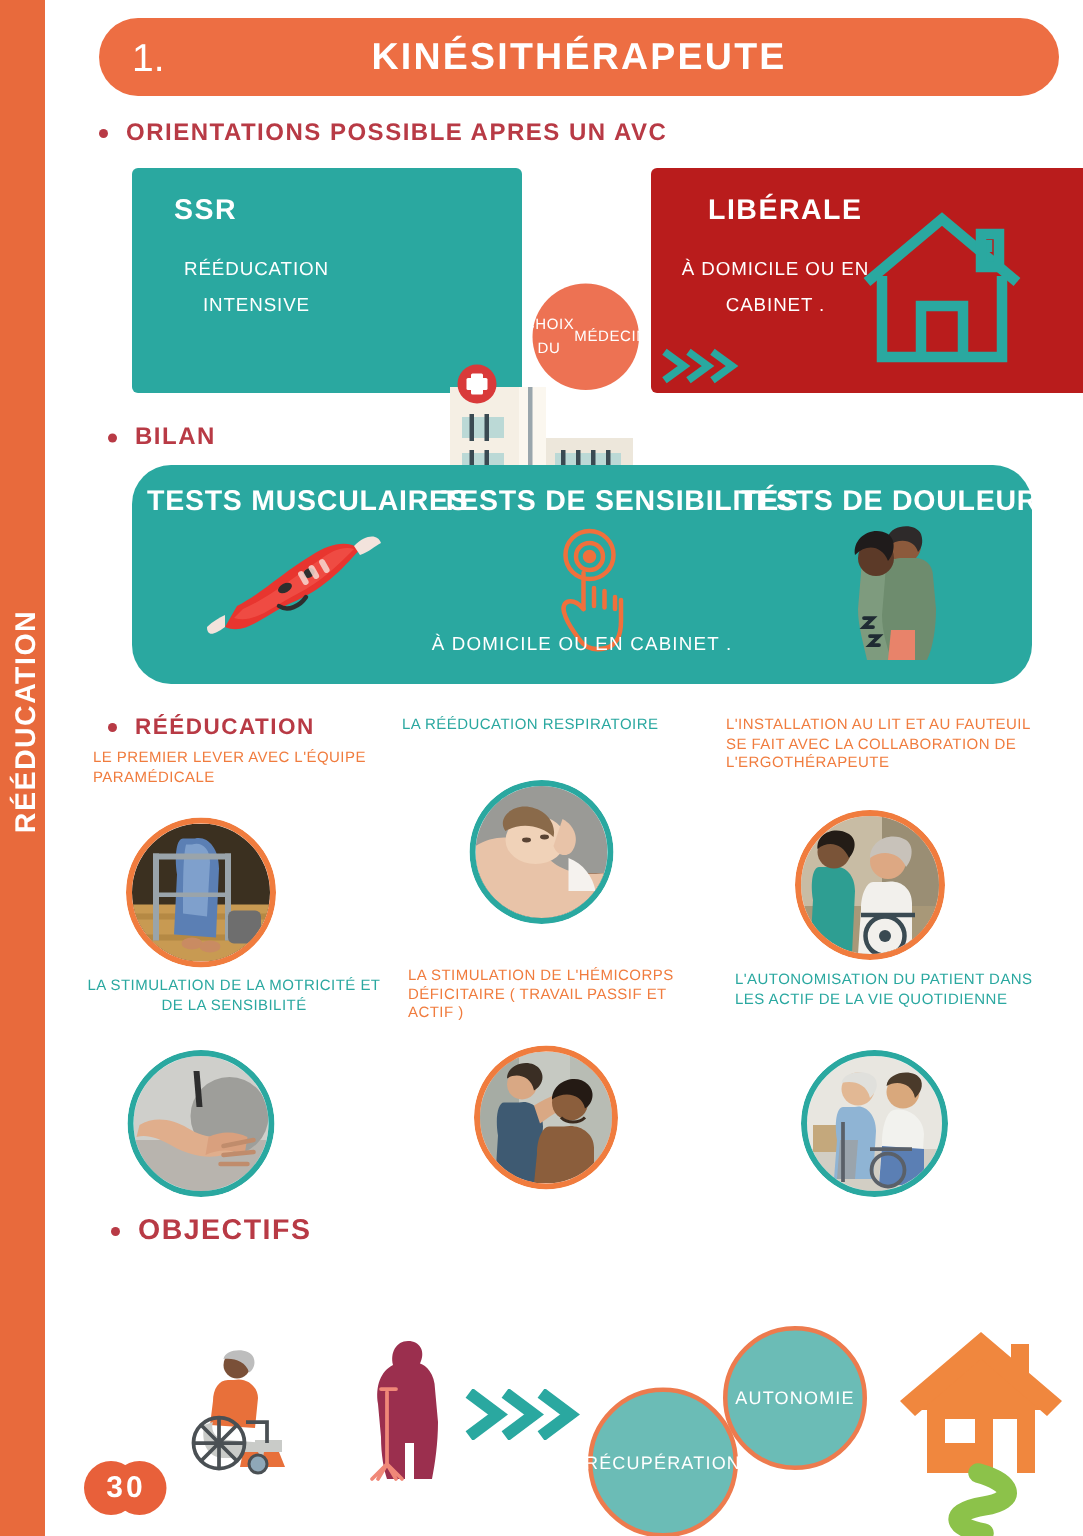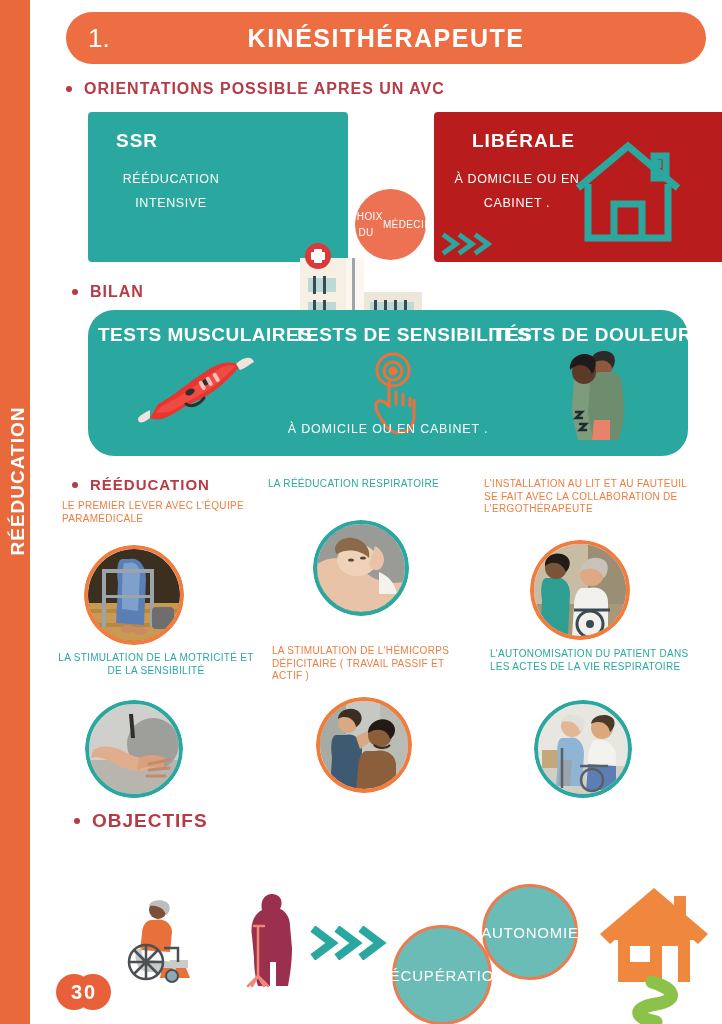--- a/index.html
+++ b/index.html
@@ -132,21 +132,21 @@
     position:absolute;left:74px;top:849px;width:528px;height:26px;
     background:#2AA8A0;border-radius:13px;
     display:flex;align-items:center;justify-content:center;
     color:#ffffff;font-size:10.5px;letter-spacing:.7px;font-stretch:condensed;
     text-align:center;
   }
   .ccircle{
     position:absolute;border-radius:50%;
     background:#6BBCB6;border:3px solid #ED7B4E;
     display:flex;align-items:center;justify-content:center;
-    color:#ffffff;font-size:15px;letter-spacing:.8px;font-stretch:condensed;
+    color:#ffffff;font-size:12px;letter-spacing:.8px;font-stretch:condensed;
     text-align:center;box-sizing:border-box;
   }
   .c-recup{left:392px;top:925px;width:100px;height:100px;}
   .c-auto{left:482px;top:884px;width:96px;height:96px;}
 </style>
 </head>
 <body>
 
 <div class="page">
 
@@ -374,21 +374,21 @@
           <path d="M40,66 L76,66"></path>
         </g>
         <circle cx="56" cy="80" r="4" fill="#3A4A52"></circle>
       </svg>
     </div>
     <div class="ring"></div>
   </div>
 
   <div class="rcap tl" style="left:56px;top:652px;width:200px;text-align:center;">LA STIMULATION DE LA MOTRICITÉ ET DE LA SENSIBILITÉ</div>
   <div class="rcap or" style="left:272px;top:645px;width:194px;">LA STIMULATION DE L'HÉMICORPS DÉFICITAIRE ( TRAVAIL PASSIF ET ACTIF )</div>
-  <div class="rcap tl" style="left:490px;top:648px;width:206px;">L'AUTONOMISATION DU PATIENT DANS LES ACTES DE LA VIE RESPIRATOIRE</div>
+  <div class="rcap tl" style="left:490px;top:648px;width:206px;">L'AUTONOMISATION DU PATIENT DANS LES ACTIF DE LA VIE QUOTIDIENNE</div>
 
   <div class="photo tealring" style="left:85px;top:700px;width:98px;height:98px;">
     <div class="inner">
       <svg width="90" height="90" viewBox="0 0 90 90">
         <rect width="90" height="90" fill="#CFCFCB"></rect>
         <rect y="56" width="90" height="34" fill="#B8B4AE"></rect>
         <circle cx="64" cy="40" r="26" fill="#9E9E9A"></circle>
         <path d="M40,10 L44,10 L46,34 L42,34 Z" fill="#2E2E2E"></path>
         <path d="M4,46 C14,40 26,42 36,48 C46,54 56,56 66,52 L70,62 C56,70 40,68 26,60 C16,54 8,52 2,54 Z" fill="#E0AE8C"></path>
         <path d="M50,54 C58,50 68,50 76,54 L74,66 C66,62 56,62 48,66 Z" fill="#D9A07E"></path>

